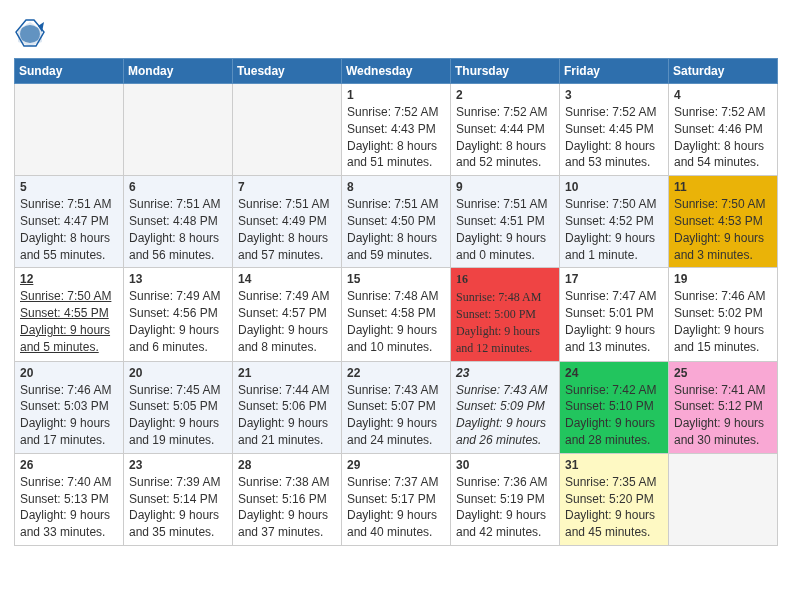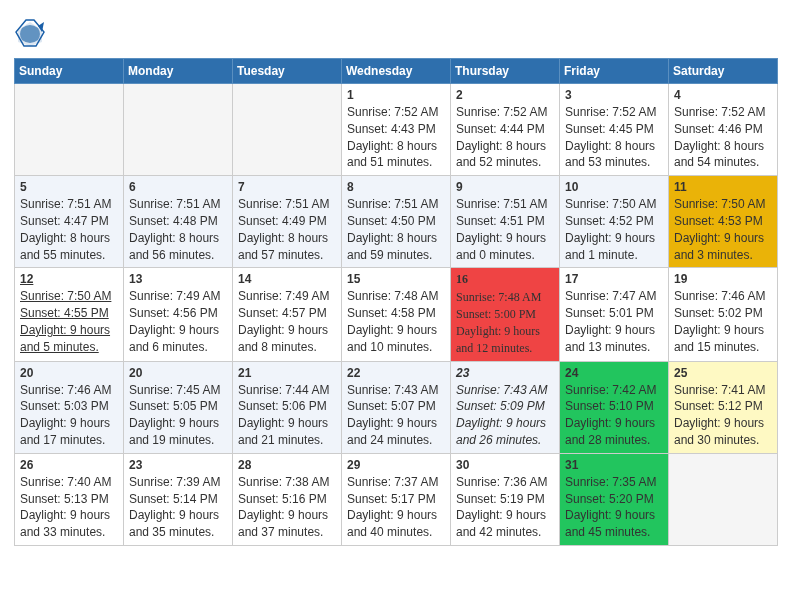--- a/index.html
+++ b/index.html
@@ -232,21 +232,21 @@
             <div class="day-info">Sunrise: 7:43 AM<br>Sunset: 5:07 PM<br>Daylight: 9 hours and 24 minutes.</div>
           </td>
           <td style="background: rgb(240, 244, 250); font-style: italic;">
             <span class="day-number">23</span>
             <div class="day-info">Sunrise: 7:43 AM<br>Sunset: 5:09 PM<br>Daylight: 9 hours and 26 minutes.</div>
           </td>
           <td style="background: #22c55e;">
             <span class="day-number">24</span>
             <div class="day-info">Sunrise: 7:42 AM<br>Sunset: 5:10 PM<br>Daylight: 9 hours and 28 minutes.</div>
           </td>
-          <td style="background: #fef9c3;">
+          <td style="background: #f9a8d4;">
             <span class="day-number">25</span>
             <div class="day-info">Sunrise: 7:41 AM<br>Sunset: 5:12 PM<br>Daylight: 9 hours and 30 minutes.</div>
           </td>
         </tr>
         <tr>
           <td style="background: rgb(255, 255, 255);">
             <span class="day-number">26</span>
             <div class="day-info">Sunrise: 7:40 AM<br>Sunset: 5:13 PM<br>Daylight: 9 hours and 33 minutes.</div>
           </td>
           <td style="background: rgb(255, 255, 255);">
@@ -258,21 +258,21 @@
             <div class="day-info">Sunrise: 7:38 AM<br>Sunset: 5:16 PM<br>Daylight: 9 hours and 37 minutes.</div>
           </td>
           <td style="background: rgb(255, 255, 255);">
             <span class="day-number">29</span>
             <div class="day-info">Sunrise: 7:37 AM<br>Sunset: 5:17 PM<br>Daylight: 9 hours and 40 minutes.</div>
           </td>
           <td style="background: rgb(255, 255, 255);">
             <span class="day-number">30</span>
             <div class="day-info">Sunrise: 7:36 AM<br>Sunset: 5:19 PM<br>Daylight: 9 hours and 42 minutes.</div>
           </td>
-          <td style="background: #22c55e;">
+          <td style="background: #fef9c3;">
             <span class="day-number">31</span>
             <div class="day-info">Sunrise: 7:35 AM<br>Sunset: 5:20 PM<br>Daylight: 9 hours and 45 minutes.</div>
           </td>
           <td class="empty"></td>
         </tr>
       </tbody>
   </table>
 </div>
 
 </body></html>

